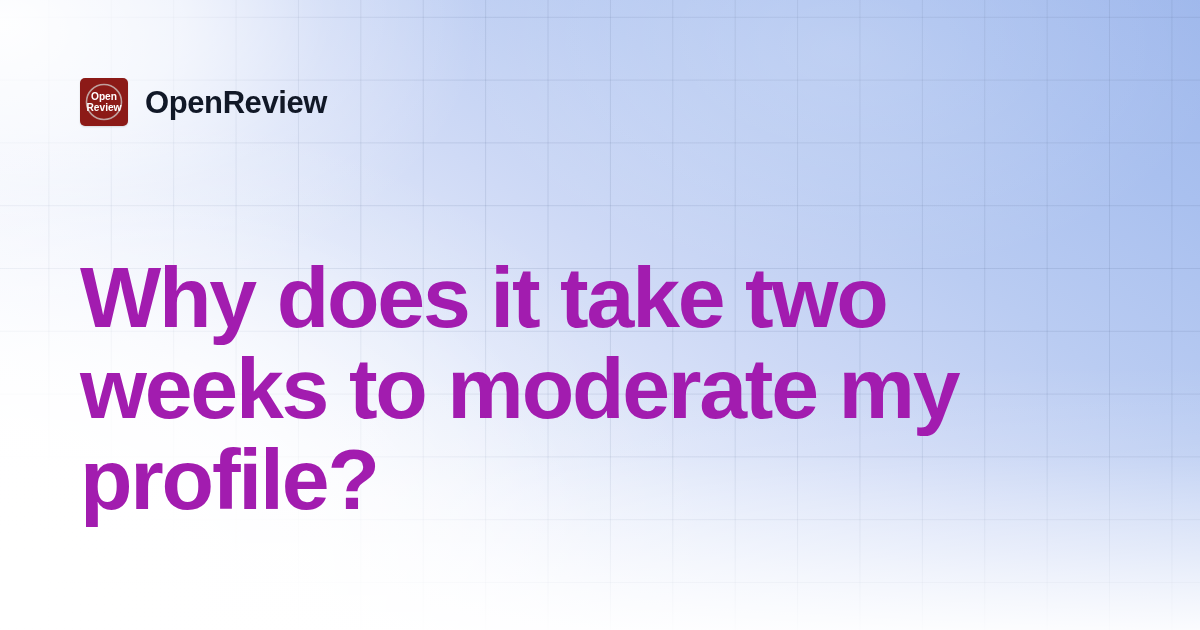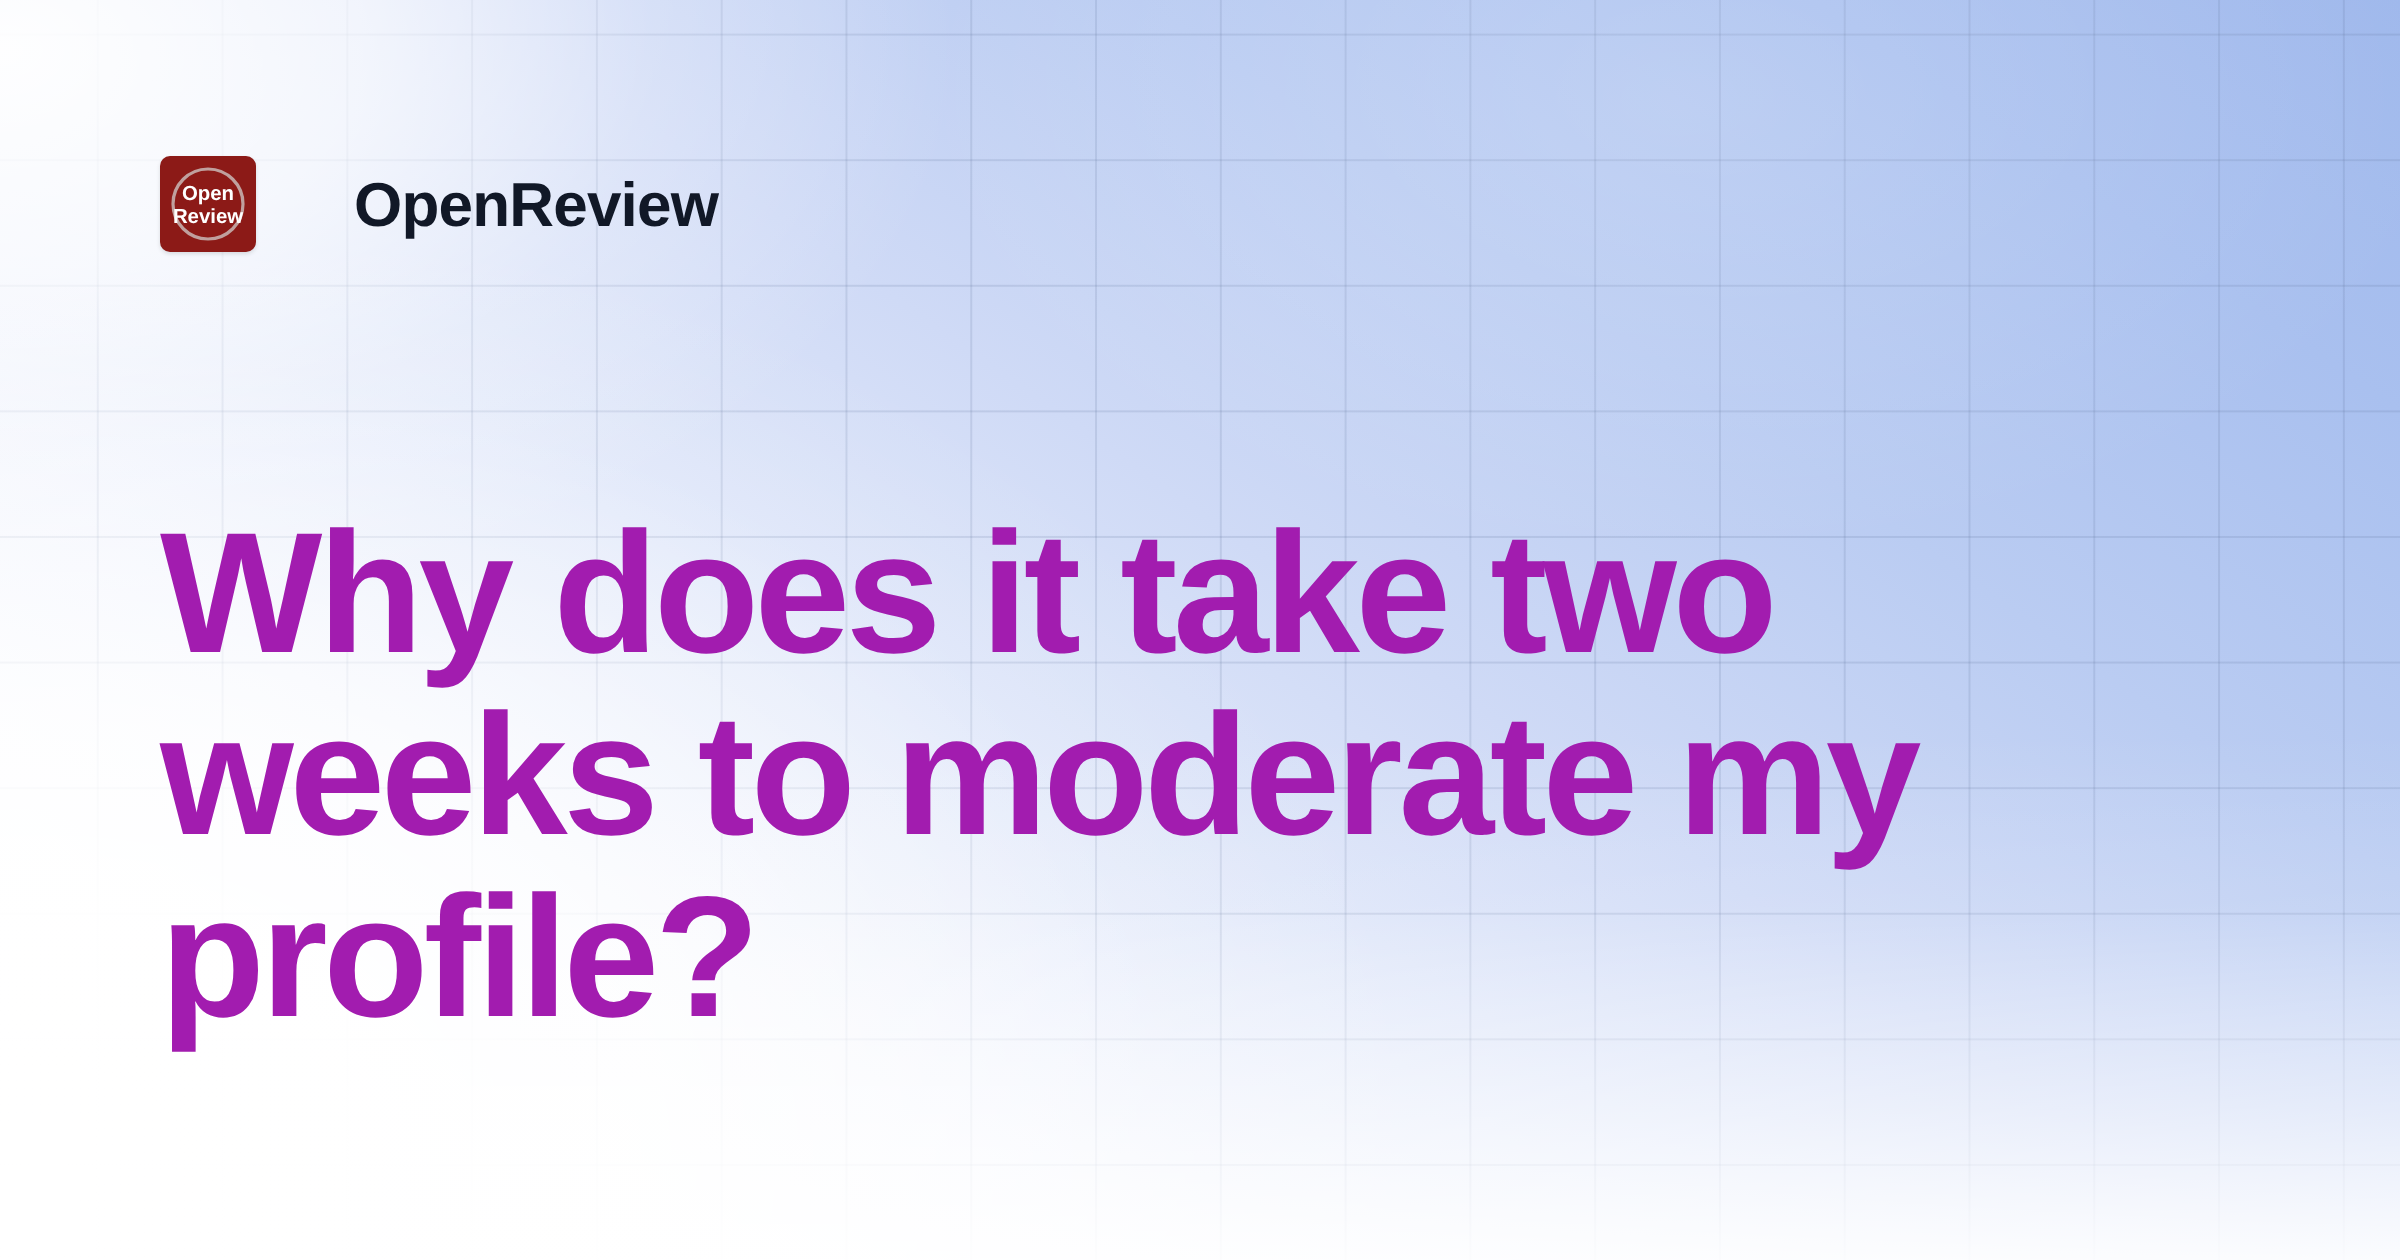--- a/index.html
+++ b/index.html
@@ -117,21 +117,20 @@
     height: 48px;
   }
 
   .brand-name {
     font-size: 31px;
     font-weight: 700;
     color: #111827;
     letter-spacing: -0.4px;
     line-height: 1;
     white-space: nowrap;
-    margin-left: 32px;
   }
 
   .headline {
     position: absolute;
     left: 80px;
     top: 252px;
     width: 1030px;
     margin: 0;
     font-size: 86px;
     font-weight: 700;

